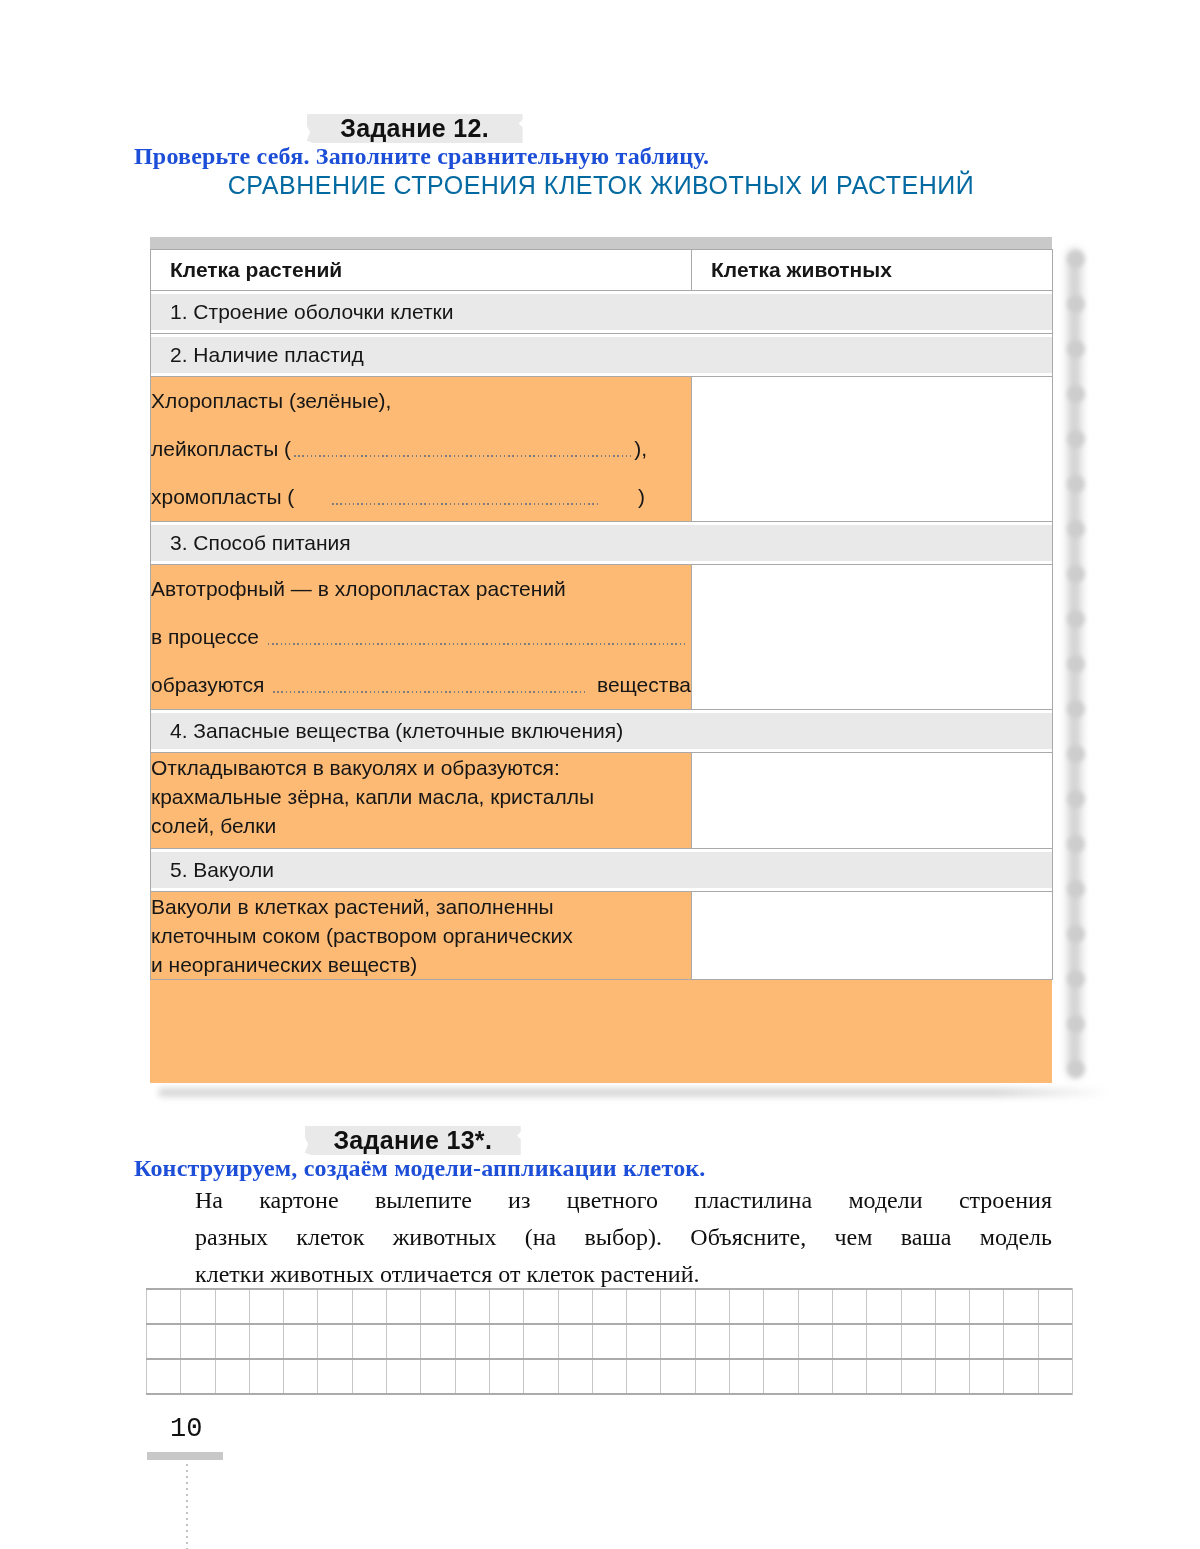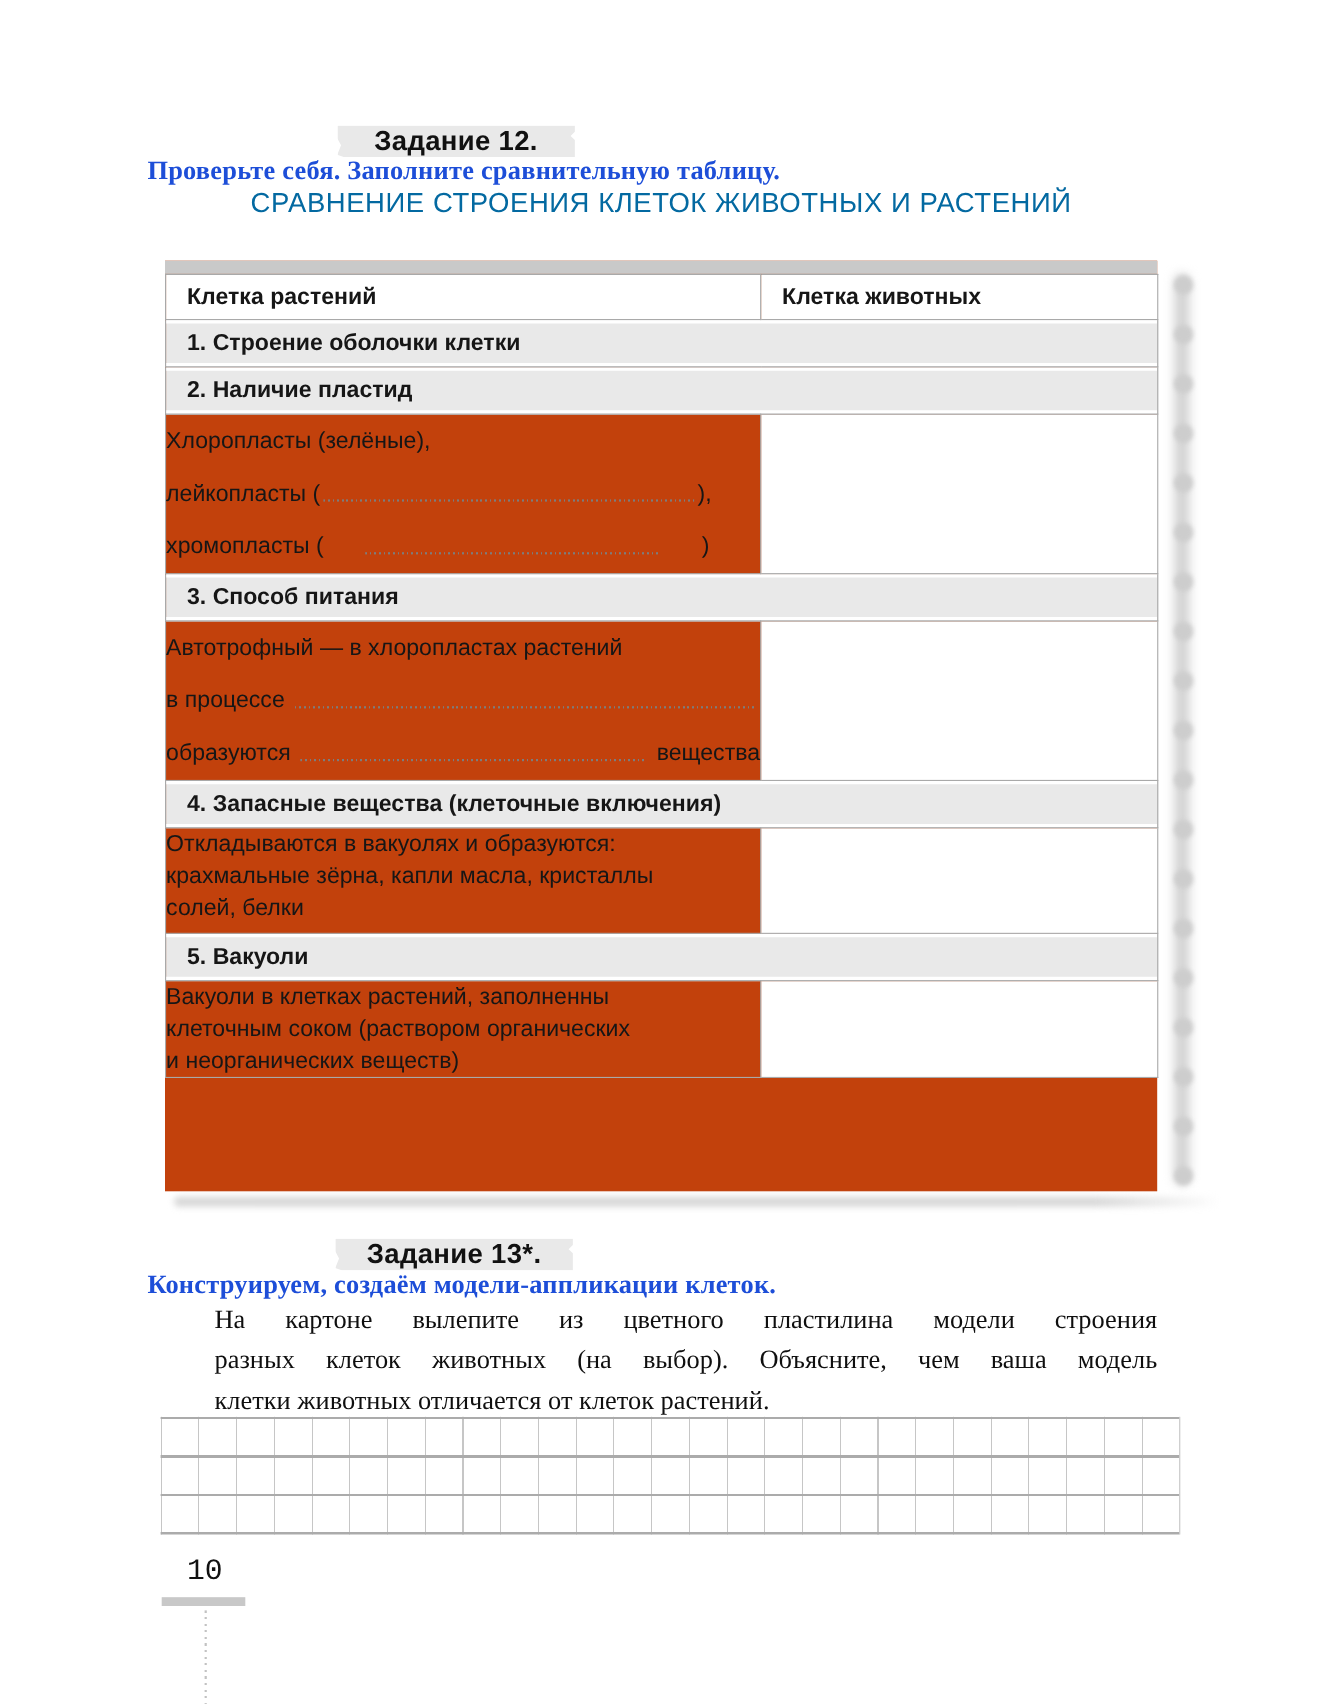--- a/index.html
+++ b/index.html
@@ -19,41 +19,41 @@
   .task-title{
     margin-left:14px;font-family:"Liberation Serif",serif;font-weight:bold;
     font-size:24px;letter-spacing:.2px;color:#1d4ed8;white-space:nowrap;
   }
   
   .caption{
     position:absolute;left:150px;top:171px;width:902px;text-align:center;
     font-size:25px;letter-spacing:.5px;color:#0369a1;
   }
   
-  .sheet{position:absolute;left:150px;top:237px;width:902px;height:846px;background:#c2410c;}
+  .sheet{position:absolute;left:150px;top:237px;width:902px;height:846px;background:#fdba74;}
   .edge-band{
     position:absolute;left:918px;top:12px;width:13px;height:828px;
     background:#cfcfcf;filter:blur(5px);border-radius:7px;
   }
   .scallops{
     position:absolute;left:902px;top:0;width:62px;height:846px;
     background-image:radial-gradient(circle 12px at 24px 22px,#cdcdcd 70%,rgba(205,205,205,0) 74%);
     background-size:62px 45px;background-repeat:repeat-y;filter:blur(2px);
   }
   .sheet-shadow{
     position:absolute;left:8px;top:851px;width:952px;height:9px;border-radius:5px;
     background:linear-gradient(to right,#d8d8d8 0 88%,rgba(216,216,216,0));filter:blur(3px);
   }
   .topbar{position:absolute;left:0;top:0;width:902px;height:12px;background:#c9c9c9;}
   
   table.cmp{position:absolute;left:0;top:12px;width:902px;border-collapse:collapse;table-layout:fixed;}
   .cmp th,.cmp td{border:1px solid #a9a9a9;padding:0;vertical-align:top;font-size:21px;color:#161616;}
   .head-row th{height:40px;vertical-align:middle;text-align:left;padding-left:19px;font-weight:bold;background:#fff;}
   .sec-row td{
-    height:42px;background:#e9e9e9;vertical-align:middle;padding-left:19px;font-weight:bold;
+    height:42px;background:#e9e9e9;vertical-align:middle;padding-left:19px;font-weight:normal;
     box-shadow:inset 0 3px 0 #fff,inset 0 -3px 0 #fff;
   }
   .plant-cell{padding:11px 24px 0 19px;line-height:29px;}
   .animal-cell{background:#fff;}
   .r1 .plant-cell{height:65px;}
   .r4 .plant-cell{height:95px;}
   .r5 .plant-cell{height:85px;}
   .fills{padding:2px 13px 0 19px;}
   .r2 td.fills{height:144px;}
   .r3 td.fills{height:144px;}

